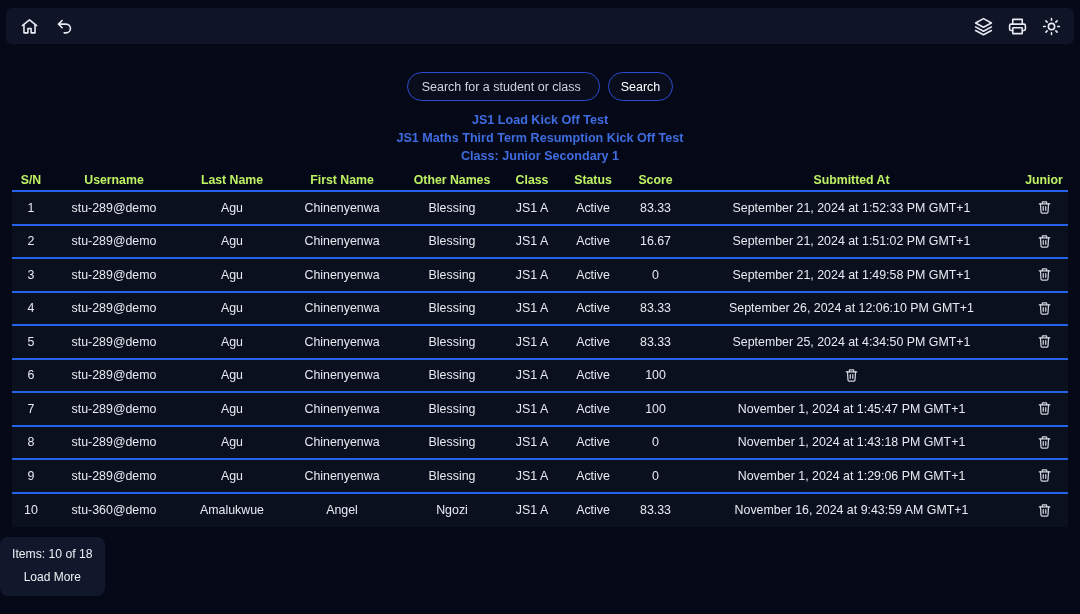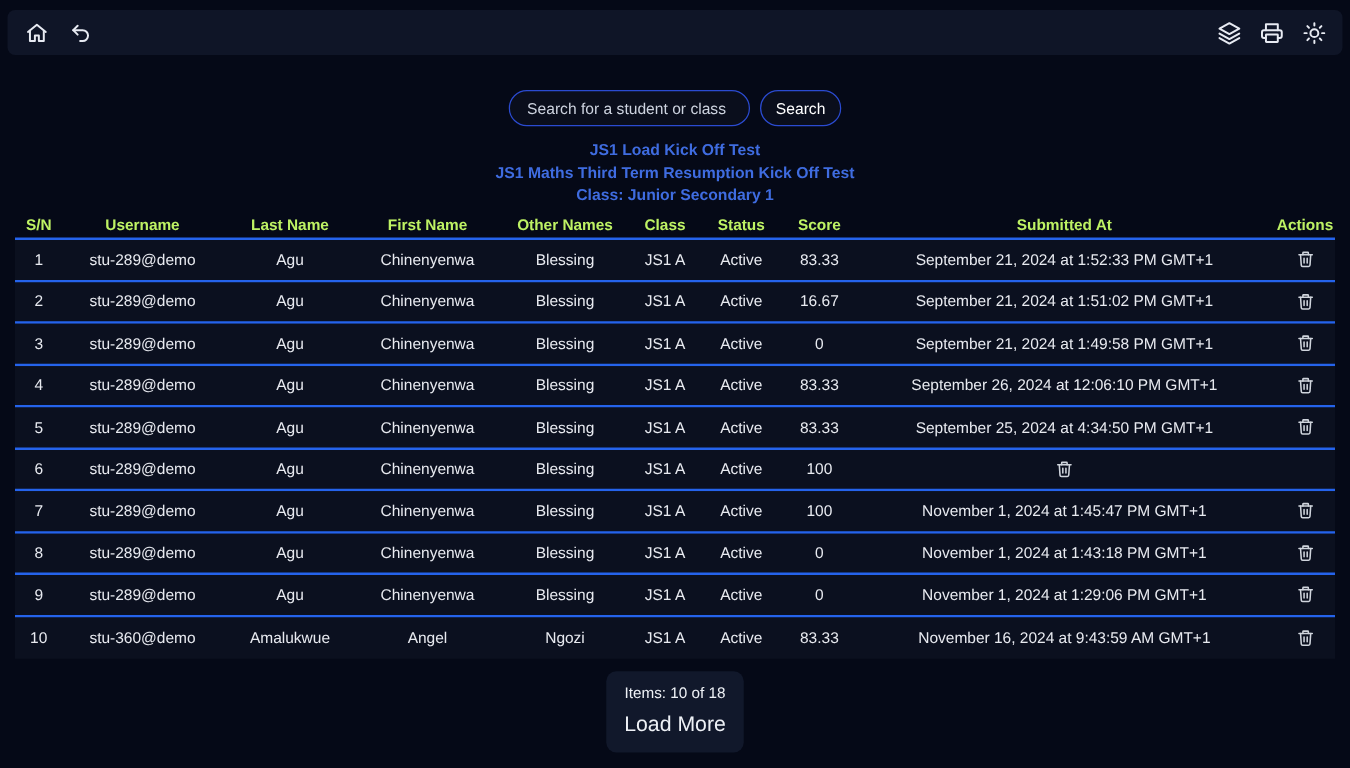--- a/index.html
+++ b/index.html
@@ -92,32 +92,32 @@
   }
   .row:last-child { border-bottom:none; }
   .trash-btn {
     background:none; border:none; cursor:pointer; color:#cfd4dc;
     display:inline-flex; align-items:center; justify-content:center;
     width:20px; height:20px; padding:0;
   }
   .trash-btn svg { width:15px; height:15px; stroke:currentColor; fill:none; stroke-width:2; stroke-linecap:round; stroke-linejoin:round; }
 
   
-  .footer-wrap { display:flex; justify-content:center; margin-top:10px; }
+  .footer-wrap { display:flex; justify-content:flex-start; margin-top:10px; }
   .footer-card {
     background:#11182b;
     border-radius:8px;
     padding:10px 12px 8px 12px;
     display:flex; flex-direction:column; align-items:center; gap:5px;
     min-width:90px;
   }
   .items-count { font-size:12.2px; color:#eef1f6; }
   .load-more {
     background:none; border:none; color:#eef1f6; cursor:pointer;
-    font-size:17px; padding:4px 2px;
+    font-size:12px; padding:4px 2px;
     font-family:"Liberation Sans", sans-serif;
   }
 </style>
 </head>
 <body>
 
 <div class="topbar">
   <div class="left-group">
     <button class="icon-btn">
       <svg viewBox="0 0 24 24">
@@ -171,21 +171,21 @@
   <div class="grid-cols thead">
     <div>S/N</div>
     <div>Username</div>
     <div>Last Name</div>
     <div>First Name</div>
     <div>Other Names</div>
     <div>Class</div>
     <div>Status</div>
     <div>Score</div>
     <div>Submitted At</div>
-    <div>Actions</div>
+    <div>Junior</div>
   </div>
   <div>
   <div class="grid-cols row">
     <div>1</div>
     <div>stu-289@demo</div>
     <div>Agu</div>
     <div>Chinenyenwa</div>
     <div>Blessing</div>
     <div>JS1 A</div>
     <div>Active</div>

